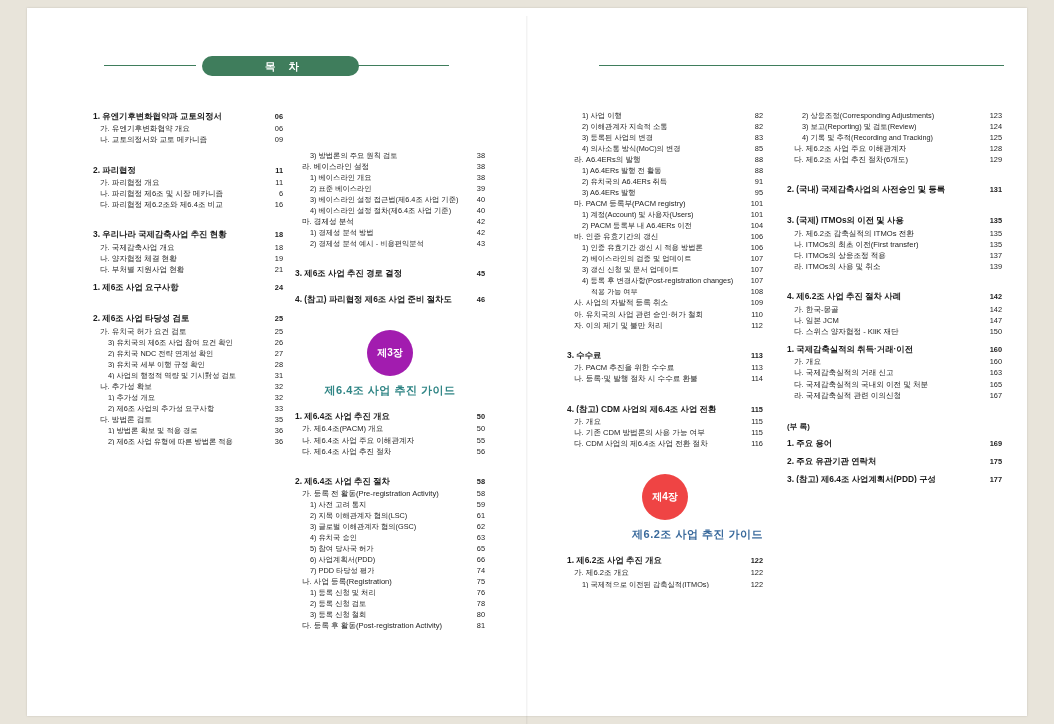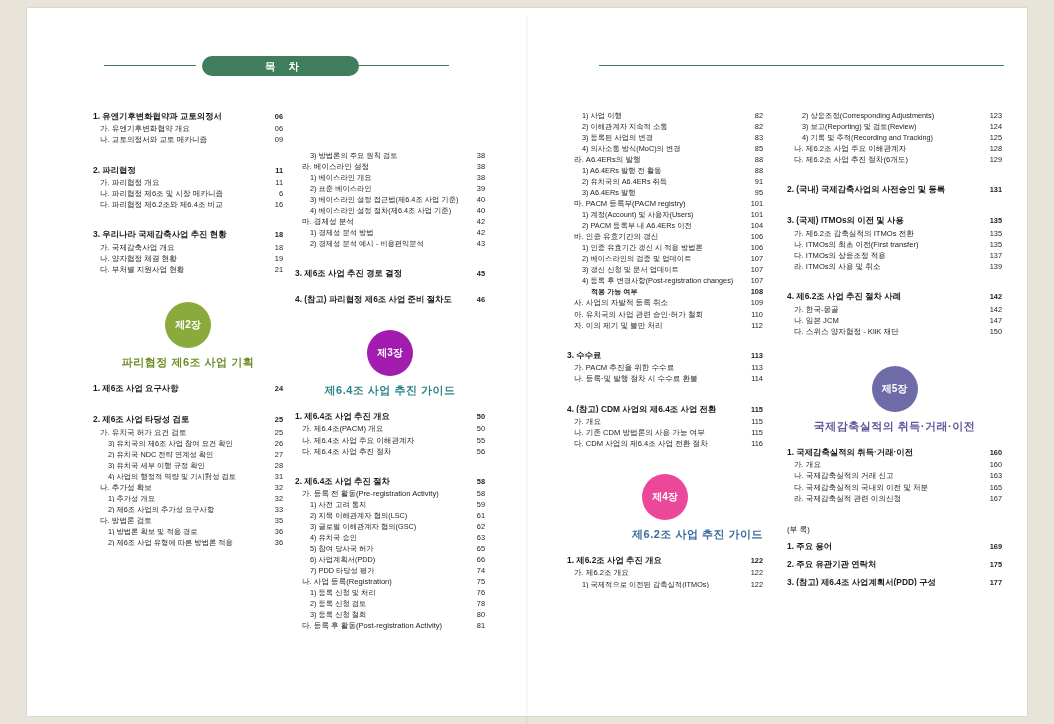--- a/index.html
+++ b/index.html
@@ -88,21 +88,21 @@
     margin-bottom: 3.2px;
     white-space: nowrap;
   }
   .row .t { overflow: hidden; text-overflow: ellipsis; }
   .row .p { padding-left: 6px; font-size: 7.4px; color: #1c1c1c; }
 
   .lvl-h { font-weight: bold; font-size: 8.4px; margin-top: 9px; margin-bottom: 4.5px; }
   .lvl-h:first-child { margin-top: 0; }
   .lvl-1 { padding-left: 7px; font-size: 7.6px; gap: 16px; }
   .lvl-2 { padding-left: 15px; font-size: 7.3px; }
-  .lvl-3 { padding-left: 24px; font-size: 7.1px; font-weight: bold; }
+  .lvl-3 { padding-left: 24px; font-size: 7.1px; }
   .gap-sm { height: 4px; }
   .gap-md { height: 9px; }
 
   
   .chapter { margin: 14px 0 14px 0; text-align: center; }
   .chapter-badge {
     display: inline-block;
     width: 46px; height: 46px;
     border-radius: 50%;
     color: #ffffff;
@@ -116,26 +116,26 @@
     font-size: 11px;
     font-weight: bold;
     letter-spacing: 0.5px;
   }
   .c1 { background: #4a8f6f; }
   .c1t { color: #2f6b4b; }
   .c2 { background: #8aab3c; }
   .c2t { color: #6f8d28; }
   .c3 { background: #a21caf; }
   .c3t { color: #2f8585; }
-  .c4 { background: #ec4899; }
+  .c4 { background: #ef4444; }
   .c4t { color: #3a6a9c; text-align: right; }
   .c5 { background: #6f6aa8; }
   .c5t { color: #5d589a; }
 
-  .appendix-label { font-size: 7.8px; font-weight: normal; margin-bottom: 7px; }
+  .appendix-label { font-size: 7.8px; font-weight: bold; margin-bottom: 7px; }
 </style>
 </head>
 <body>
 
 <div class="page">
 
   <div class="left-page">
 
     <div class="rule rule-left-a"></div>
     <div class="toc-title-bar">
@@ -186,24 +186,20 @@
         </div>
       <div class="row lvl-1">
           <span class="t">나. 양자협정 체결 현황</span>
           <span class="p">19</span>
         </div>
       <div class="row lvl-1">
           <span class="t">다. 부처별 지원사업 현황</span>
           <span class="p">21</span>
         </div>
 
-      <div class="chapter" style="margin-top:28px">
-        <div class="chapter-badge c2">제2장</div>
-        <div class="chapter-name c2t">파리협정 제6조 사업 기획</div>
-      </div>
 
       <div class="row lvl-h">
           <span class="t">1. 제6조 사업 요구사항</span>
           <span class="p">24</span>
         </div>
       <div class="gap-md"></div>
       <div class="row lvl-h">
           <span class="t">2. 제6조 사업 타당성 검토</span>
           <span class="p">25</span>
         </div>
@@ -574,24 +570,20 @@
         </div>
       <div class="row lvl-1">
           <span class="t">나. 일본 JCM</span>
           <span class="p">147</span>
         </div>
       <div class="row lvl-1">
           <span class="t">다. 스위스 양자협정 - KliK 재단</span>
           <span class="p">150</span>
         </div>
 
-      <div class="chapter" style="margin-top:30px">
-        <div class="chapter-badge c5">제5장</div>
-        <div class="chapter-name c5t">국제감축실적의 취득·거래·이전</div>
-      </div>
 
       <div class="row lvl-h">
           <span class="t">1. 국제감축실적의 취득·거래·이전</span>
           <span class="p">160</span>
         </div>
       <div class="row lvl-1">
           <span class="t">가. 개요</span>
           <span class="p">160</span>
         </div>
       <div class="row lvl-1">

